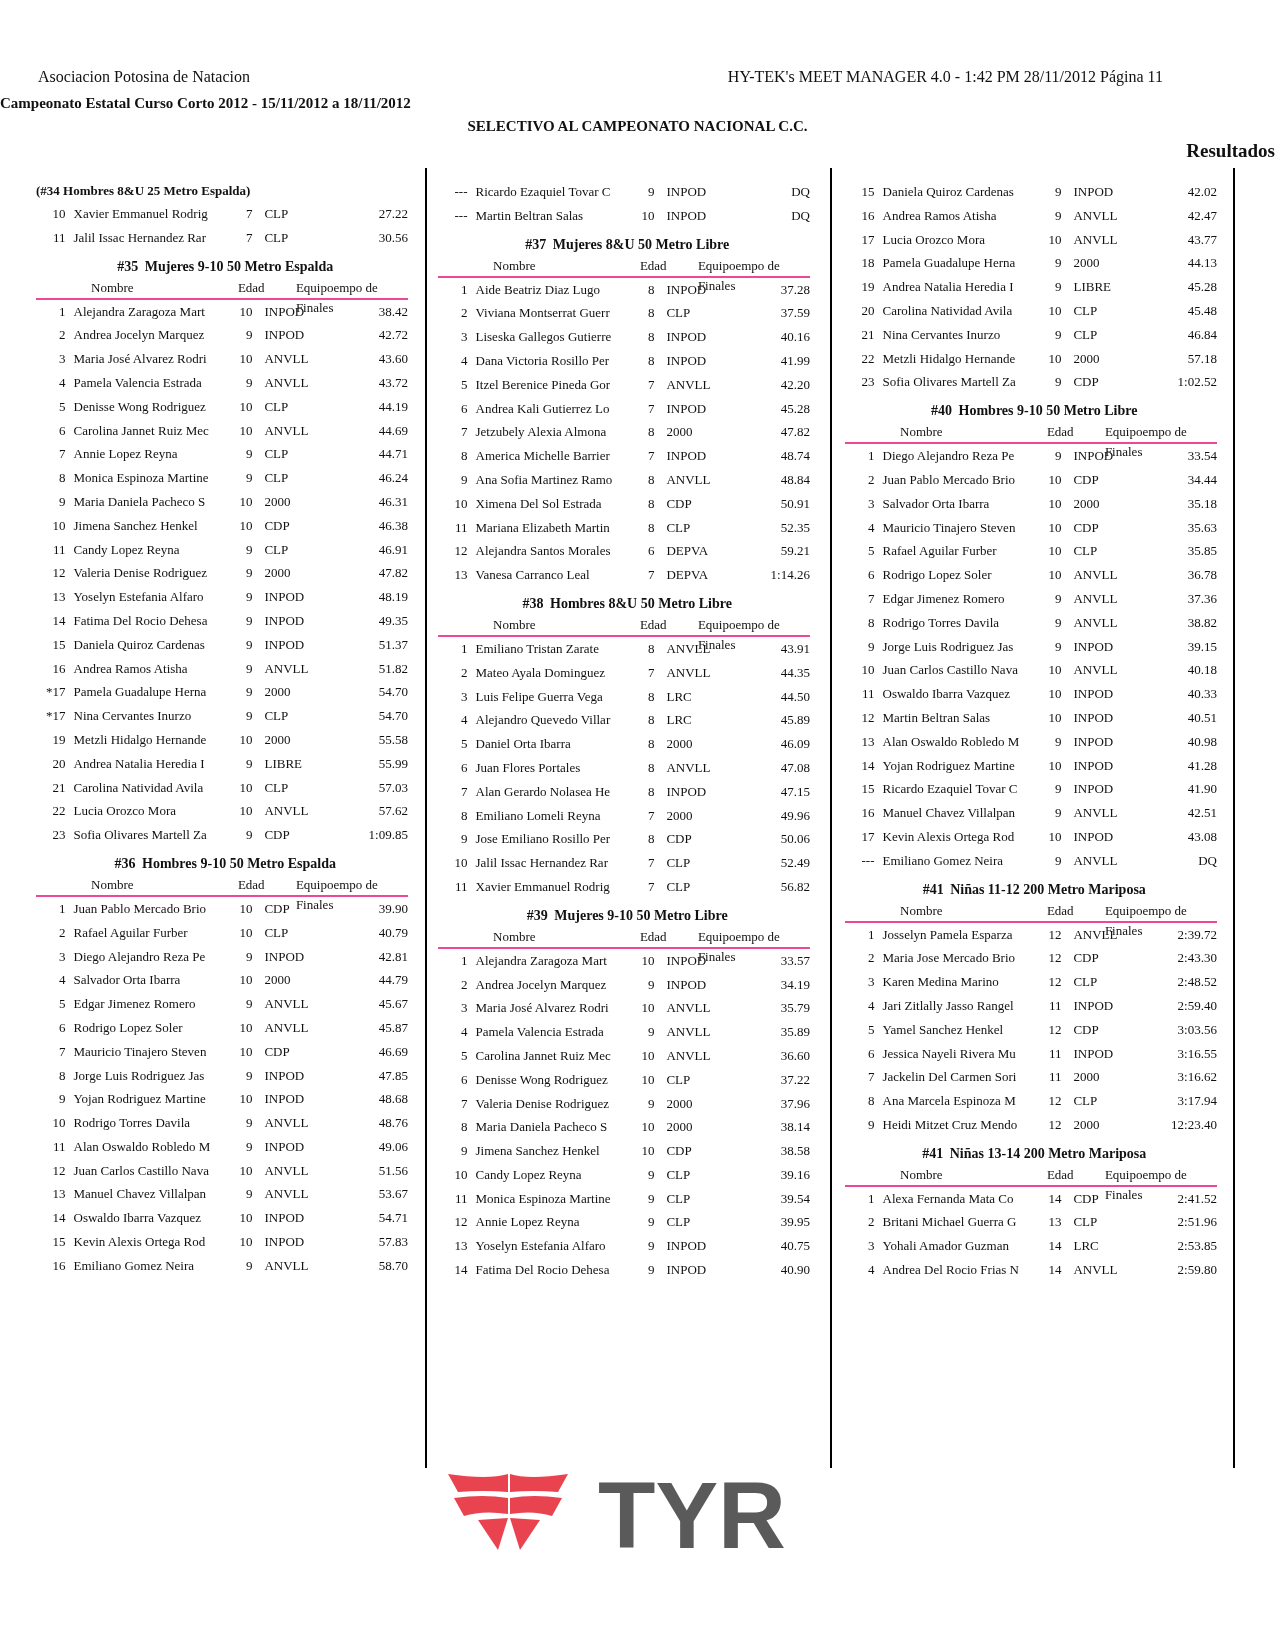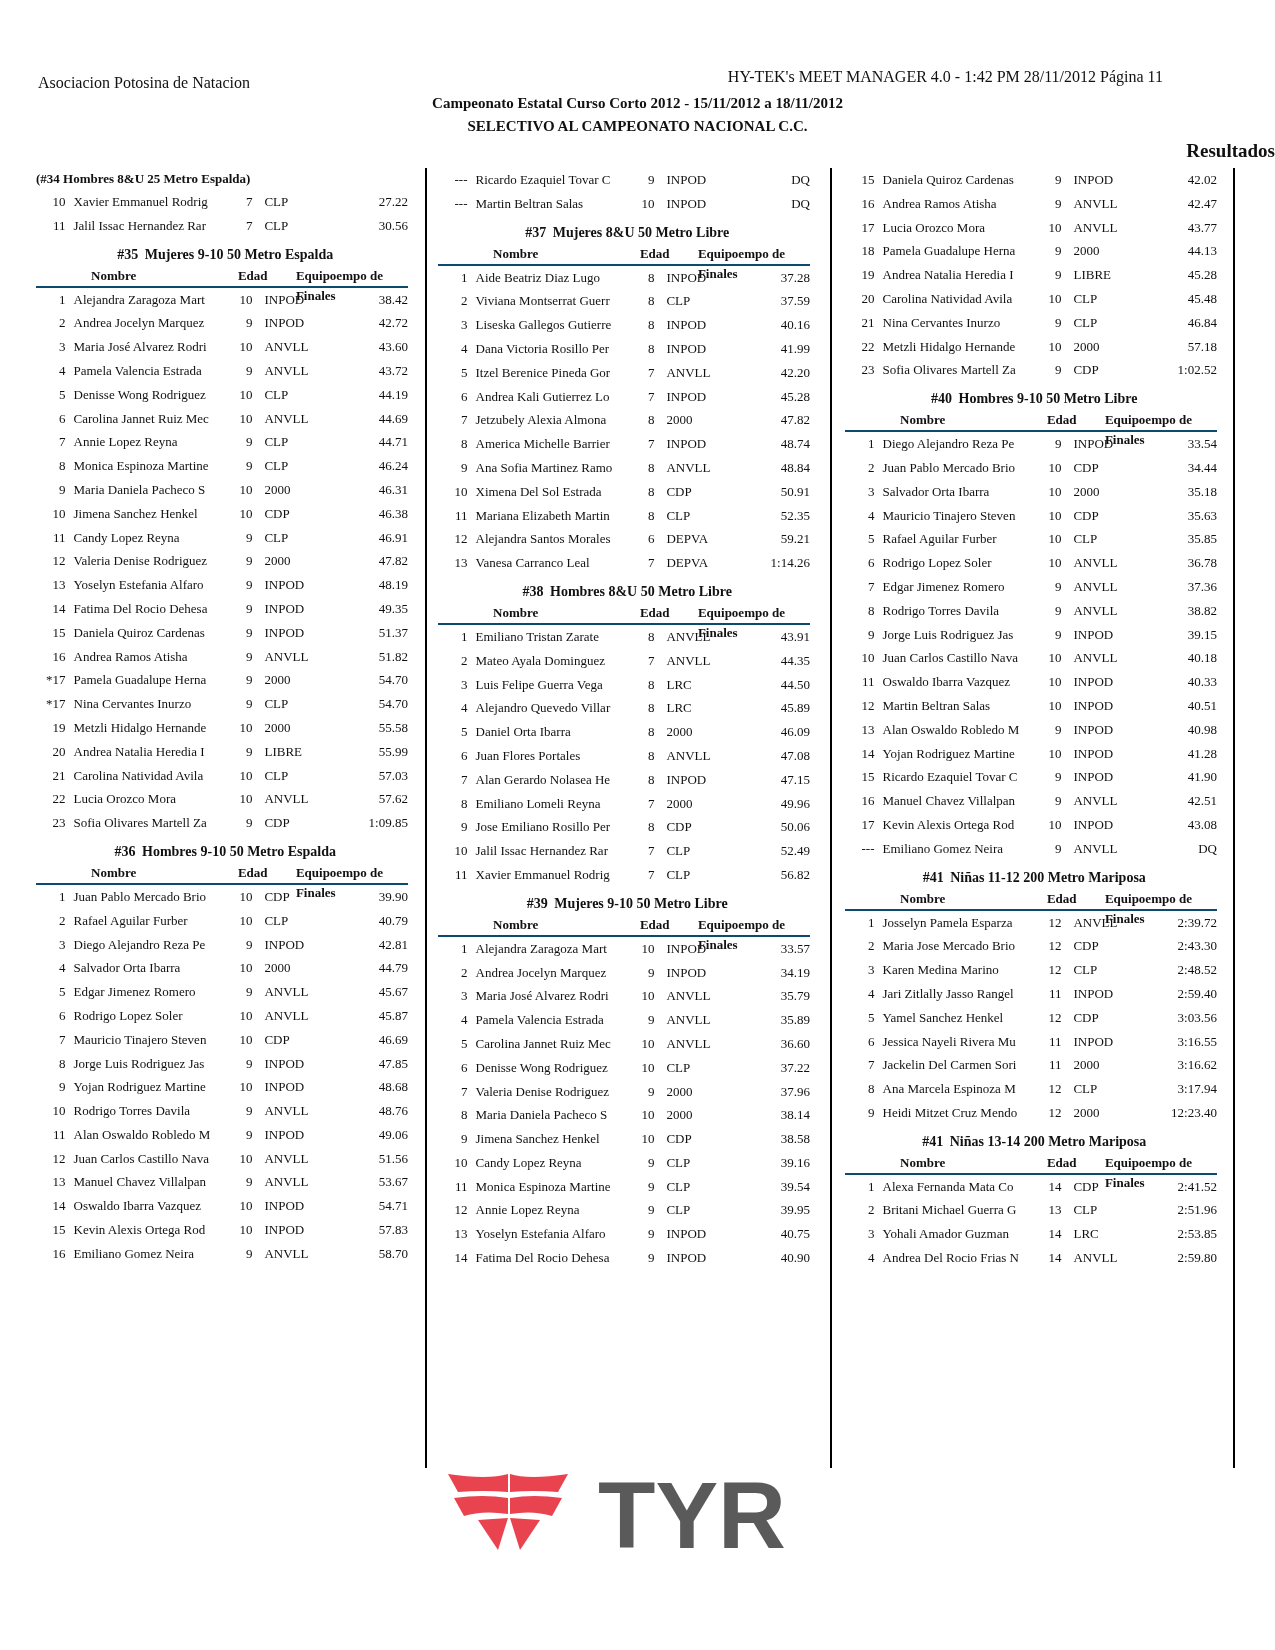--- a/index.html
+++ b/index.html
@@ -1,33 +1,33 @@
 <!DOCTYPE html>
 <html><head>
 <meta charset="utf-8">
 <style>
   html, body { margin:0; padding:0; background:#ffffff; }
   body { width:1275px; height:1650px; position:relative; font-family:"Liberation Serif","DejaVu Serif",serif; color:#111; overflow:hidden; }
-  .hdr-left { position:absolute; left:38px; top:74px; font-size:16px; }
+  .hdr-left { position:absolute; left:38px; top:68px; font-size:16px; }
   .hdr-right { position:absolute; right:112px; top:68px; font-size:16px;font-family:Liberation Serif, serif; }
-  .title1 { position:absolute; left:0; width:1275px; top:95px; text-align:center; font-weight:bold; font-size:15px; }
+  .title1 { position:absolute; left:0; width:1275px; top:95px; font-weight:bold; font-size:15px; }
   .title2 { position:absolute; left:0; width:1275px; top:118px; text-align:center; font-weight:bold; font-size:15px; }
   .title3 { position:absolute; left:0; width:1275px; top:140px; text-align:right; font-weight:bold; font-size:19px; }
-  .col { position:absolute; top:168px; width:372px; }
+  .col { position:absolute; top:180px; width:372px; }
   .col1 { left:36px; }
   .col2 { left:438px; }
   .col3 { left:845px; }
   .vline { position:absolute; top:168px; width:2px; height:1300px; background:#000; }
   .vl1 { left:425px; }
   .vl2 { left:830px; }
   .vl3 { left:1233px; height:1300px; }
   .ev-title { font-weight:bold; font-size:14px; height:22px; line-height:22px; margin-top:6px;text-align:center; }
   .ev-title .num { display:inline-block; width:34px; }
   .ev-cont { font-weight:bold; font-size:13px; height:22px; line-height:22px; }
-  .colhdr { display:flex; font-weight:bold; font-size:13px; height:20px; line-height:20px; border-bottom:2px solid #0c4a6e;gap:24px; }
+  .colhdr { display:flex; font-weight:normal; font-size:13px; height:20px; line-height:20px; border-bottom:2px solid #ec4899;gap:24px; }
   .row { display:flex; font-size:13px; height:23.8px; line-height:23.8px; white-space:nowrap; }
   .c-place { width:30px; text-align:right; }
   .c-name { width:160px; padding-left:8px; overflow:hidden; }
   .c-age { width:22px; text-align:right; }
   .c-team { width:66px; padding-left:12px; }
   .c-time { width:80px; text-align:right; }
   .colhdr .c-place { width:30px; }
   .colhdr .c-team { width:146px; padding-left:12px; }
   .logo { position:absolute; left:448px; top:1470px; width:380px; height:90px; }
 </style>

